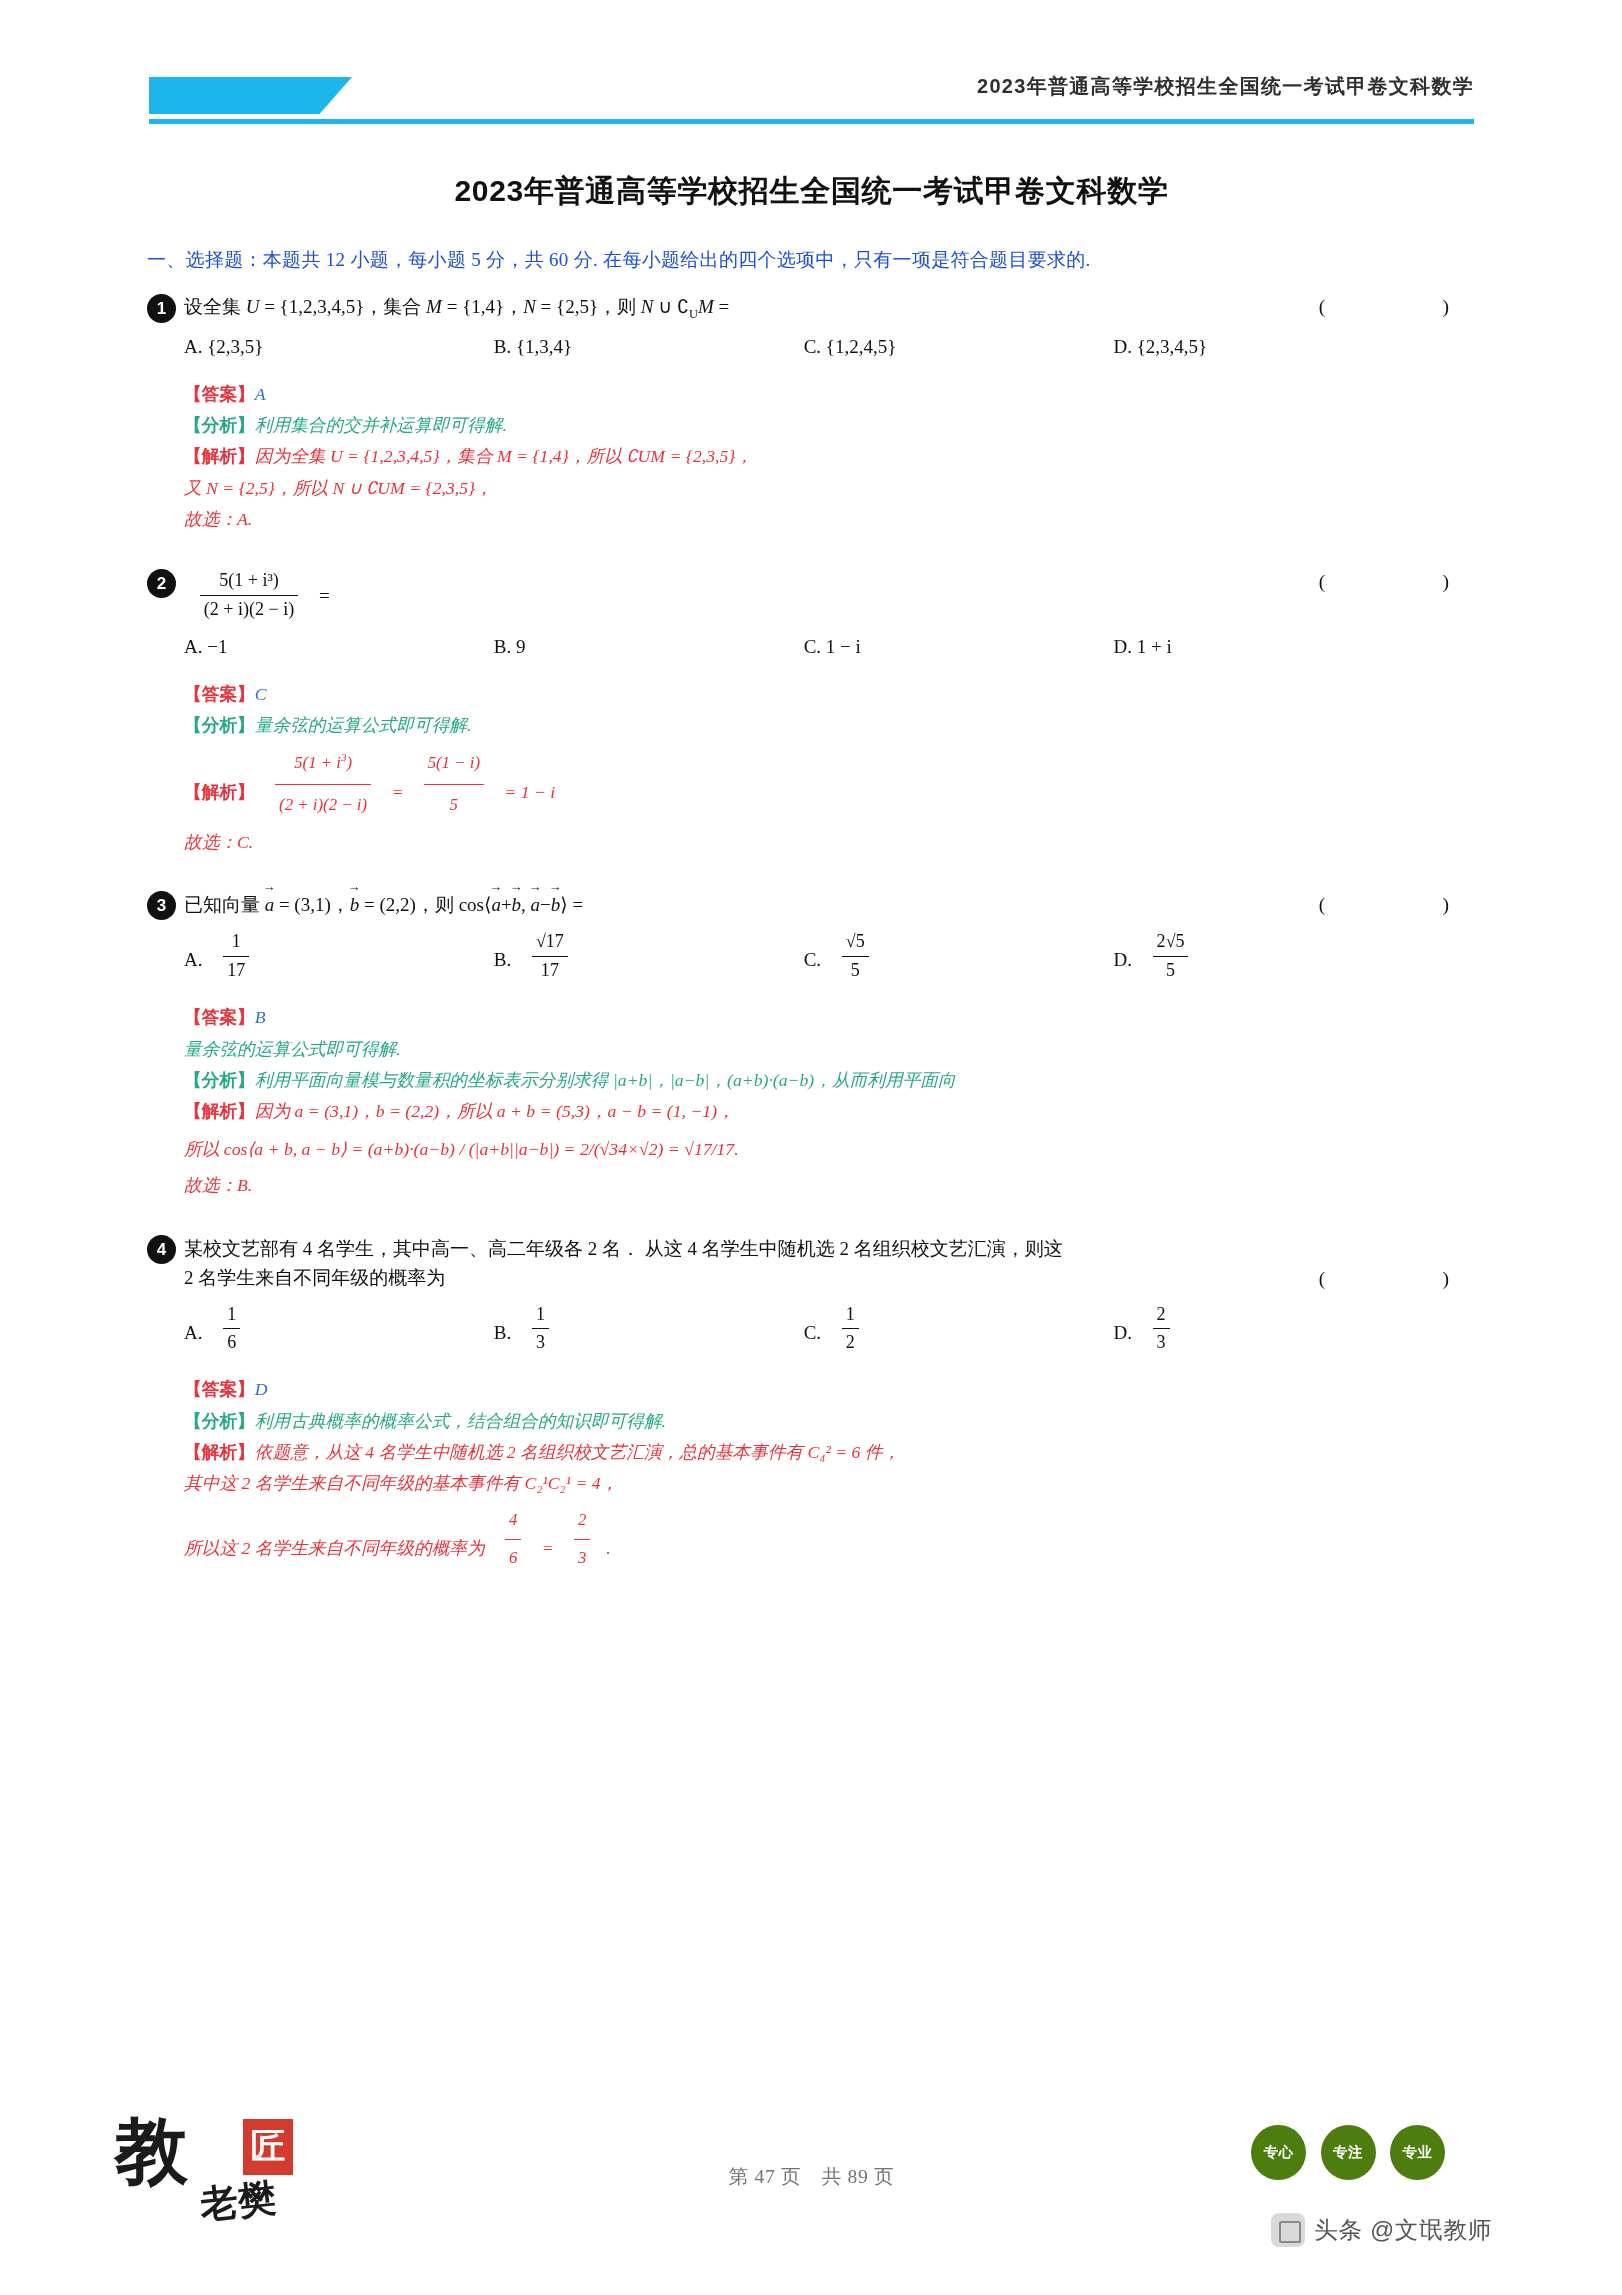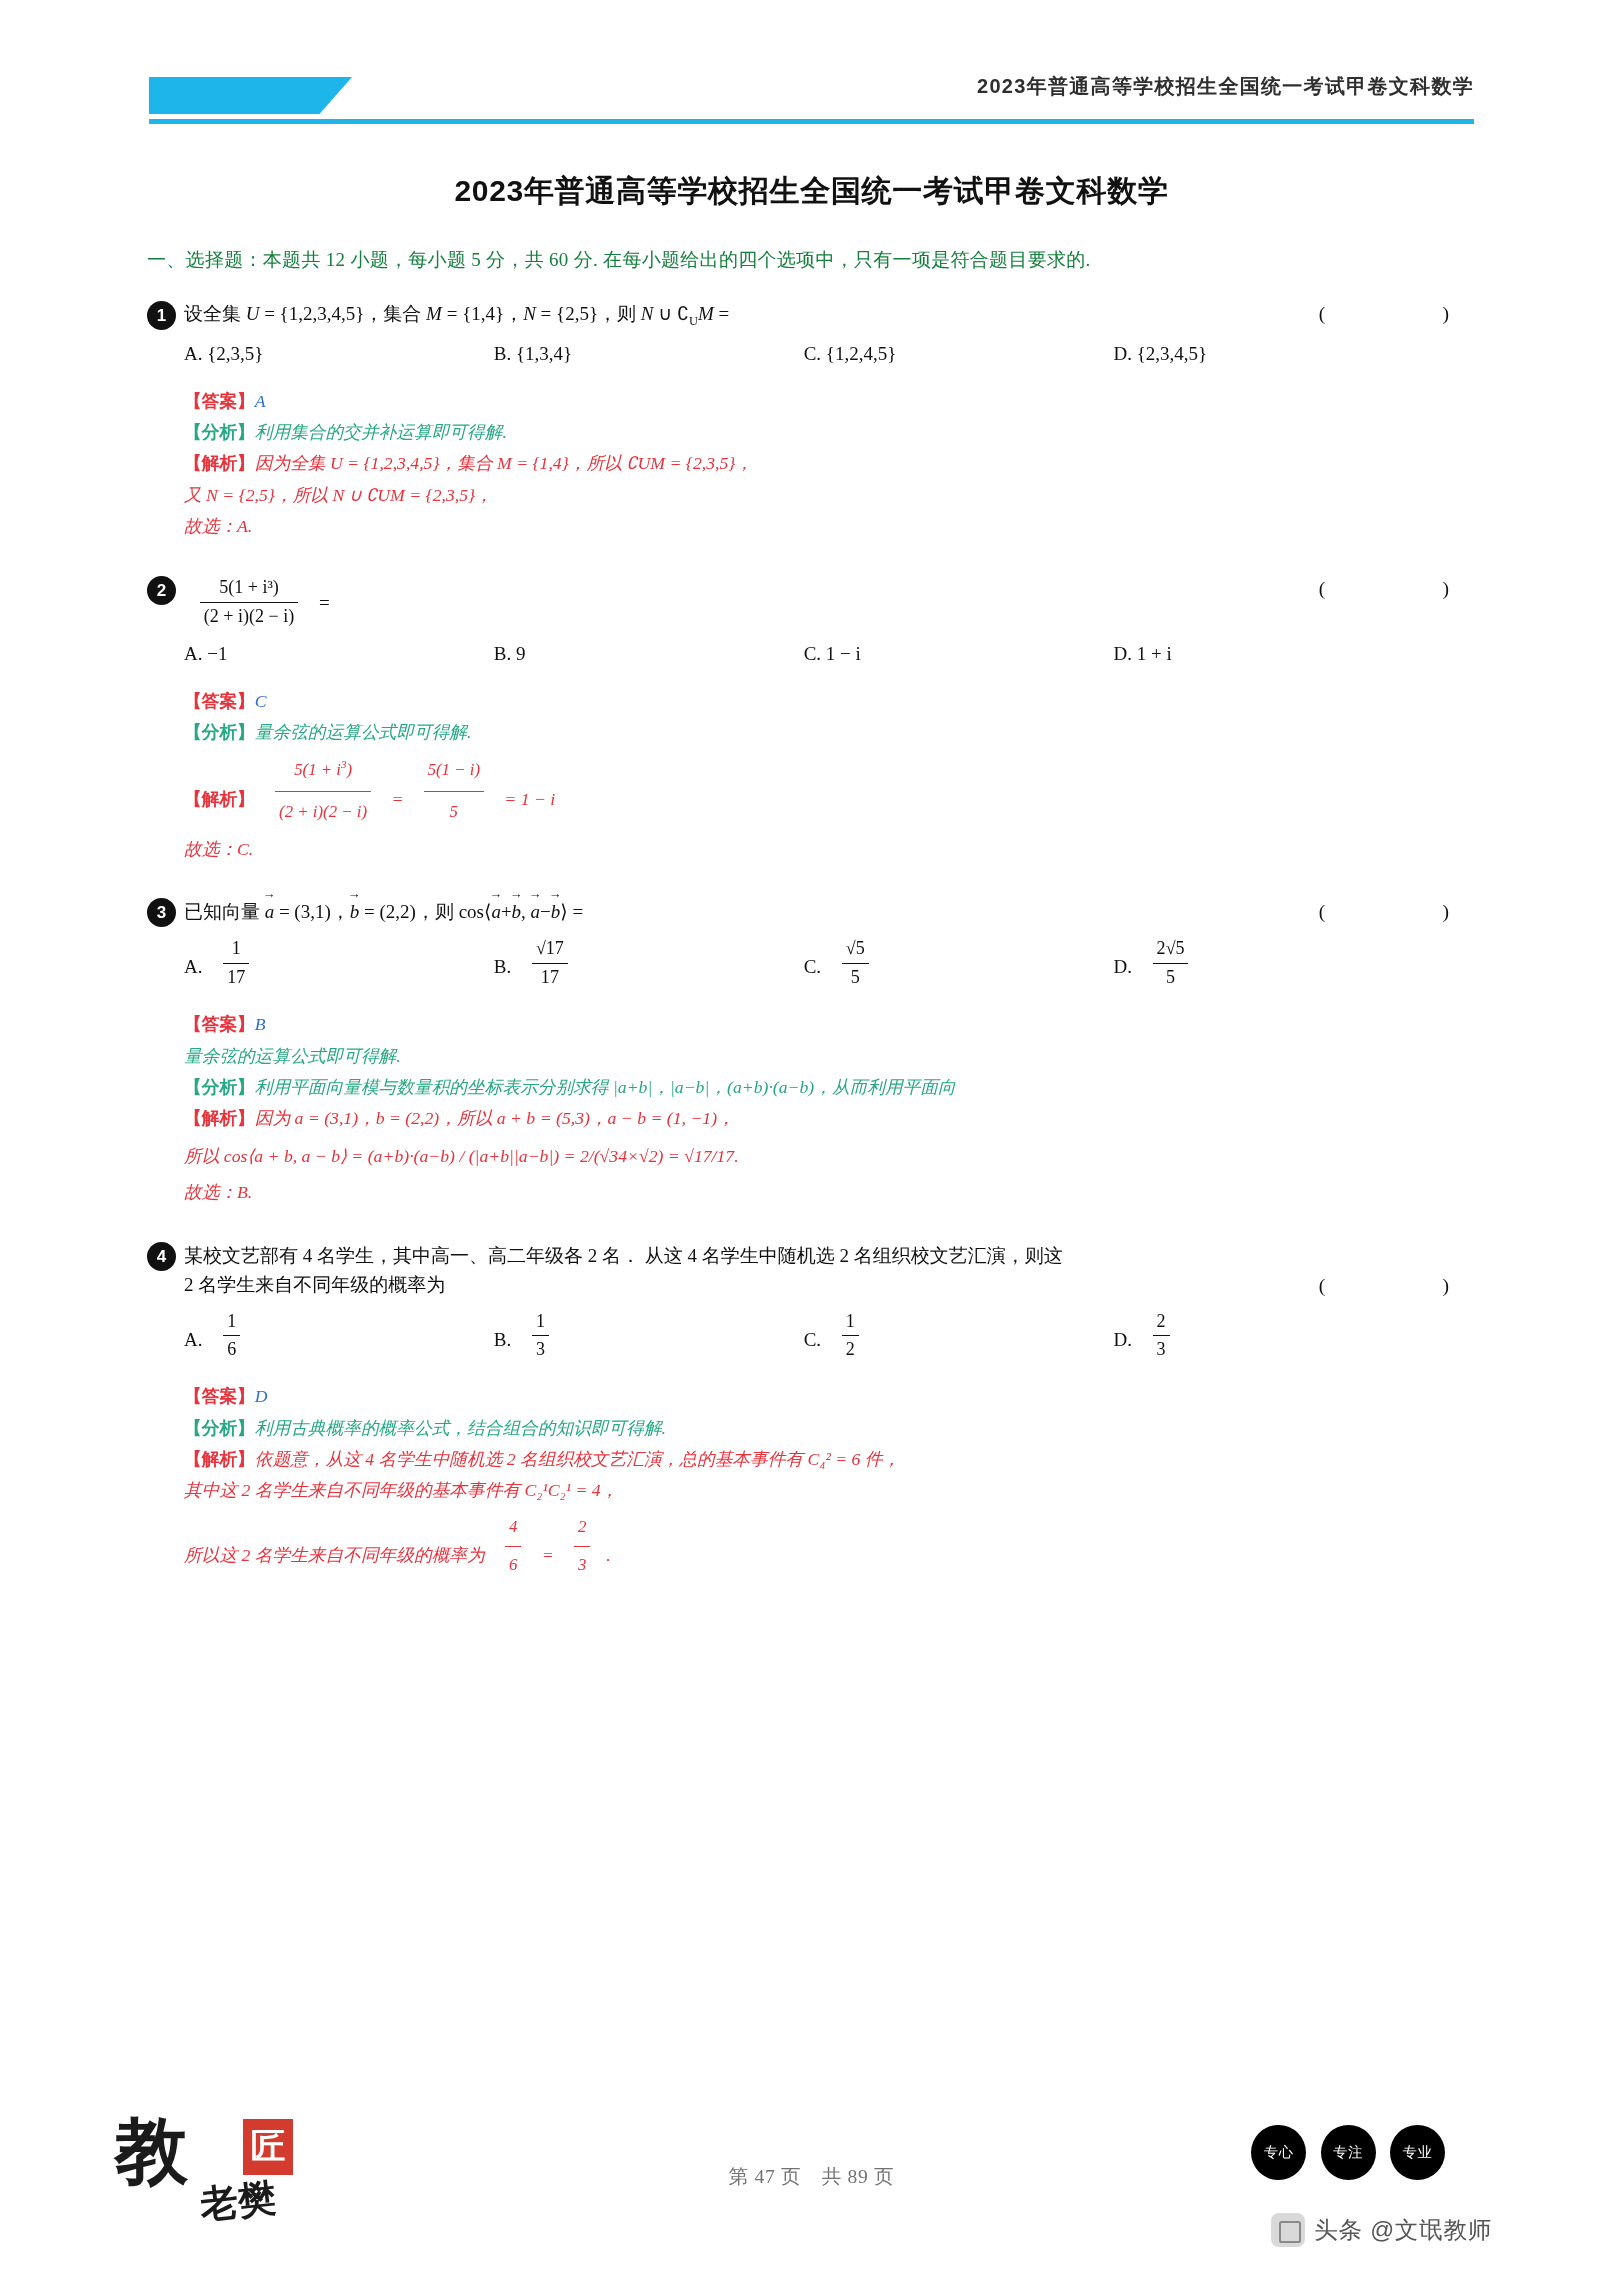--- a/index.html
+++ b/index.html
@@ -53,22 +53,22 @@
   }
   
   .content {
     position:absolute; top:245px; left:147px; width:1328px;
     font-size:19px;
     color:#111;
     line-height:1.55;
   }
   .section-head {
     font-size:19px;
-    color:#15803d;
-    margin-bottom:25px;
+    color:#1d4ed8;
+    margin-bottom:18px;
     letter-spacing:0.3px;
   }
   .q-block { margin-bottom:3.9px; position:relative; }
   .q-row { position:relative; display:flex; align-items:flex-start; }
   .q-num {
     flex:0 0 auto;
     width:29px;
     height:29px;
     margin-right:7.9px;
     margin-top:1.3px;
@@ -188,27 +188,28 @@
     color:#737373;
     letter-spacing:0.7px;
     margin-top:7px;
   }
   .badges {
     position:absolute; right:178px; bottom:115px;
     display:flex; gap:14.4px;
   }
   .badge {
     width:55px; height:55px; border-radius:50%;
-    background:#000000;
+    background:#4d7c0f;
     color:#fff;
     font-family:"Liberation Sans", sans-serif;
     font-size:14.4px;
     line-height:55px;
     text-align:center;
     letter-spacing:0.7px;
+    font-weight:bold;
   }
   .toutiao {
     position:absolute; right:131px; bottom:48px;
     display:flex; align-items:center; gap:9.2px;
   }
   .toutiao-mark {
     width:34px; height:34px;
     border-radius:7.9px;
     background:#d9d9d9;
     position:relative;

